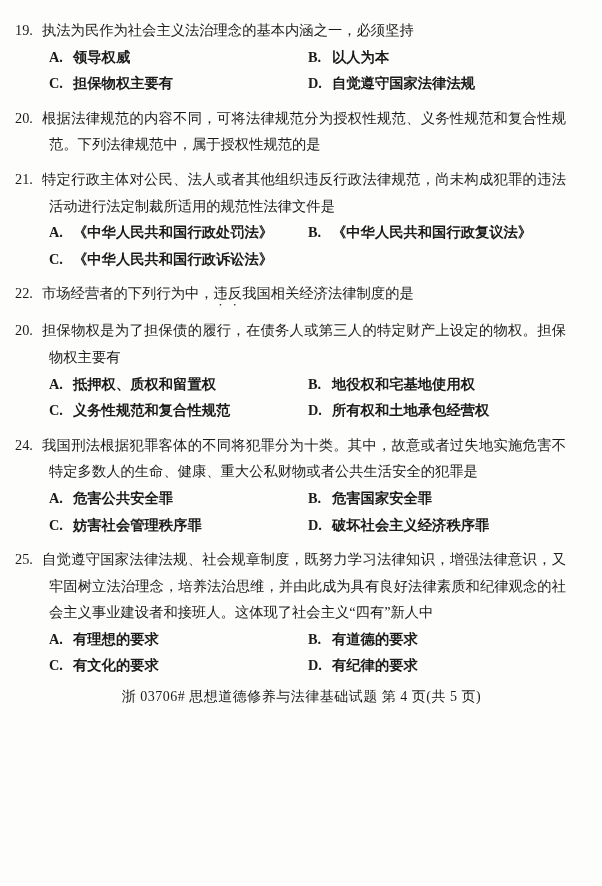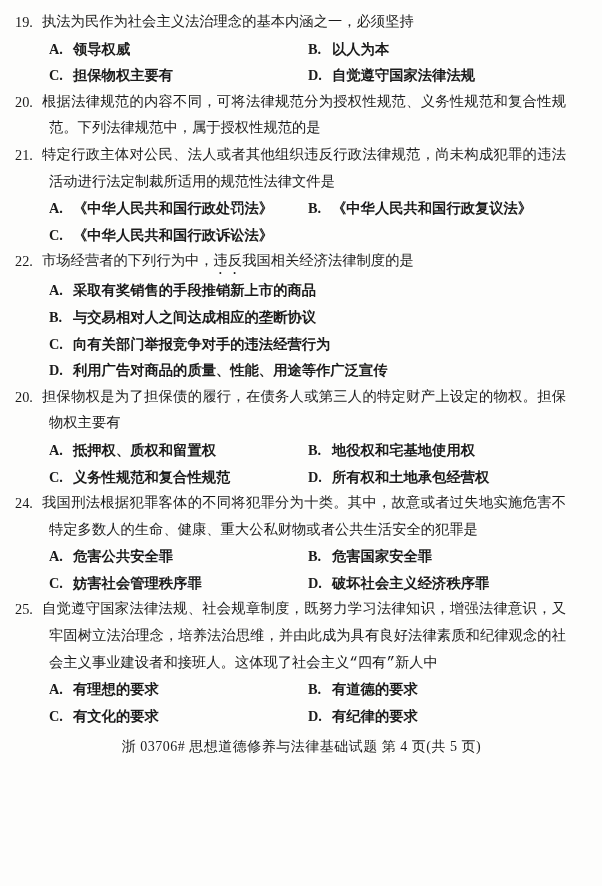--- a/index.html
+++ b/index.html
@@ -15,34 +15,33 @@
     color: #1b1b1b;
   }
   .paper {
     padding: 9px 14px 0 15px;
     font-size: 14.3px;
     line-height: 26.6px;
   }
   .question {
     position: relative;
     padding-left: 34px;
-    margin-top: 0;
+    margin-top: 8px;
   }
   .q-num {
     position: absolute;
     left: 0;
     top: 0;
     width: 32px;
     white-space: nowrap;
   }
   .q-stem {
     width: 517px;
     text-indent: -7px;
     text-align: justify;
-    font-family: Liberation Mono, monospace;
   }
   .em-dots {
     -webkit-text-emphasis: filled dot;
     -webkit-text-emphasis-position: under;
     text-emphasis: filled dot;
     text-emphasis-position: under right;
   }
   .options.two-col {
     display: grid;
     grid-template-columns: 259px 1fr;
@@ -92,26 +91,20 @@
     <div class="options two-col">
           <div class="opt"><span class="opt-label">A.</span><span class="opt-text">《中华人民共和国行政处罚法》</span></div>
           <div class="opt"><span class="opt-label">B.</span><span class="opt-text">《中华人民共和国行政复议法》</span></div>
           <div class="opt"><span class="opt-label">C.</span><span class="opt-text">《中华人民共和国行政诉讼法》</span></div>
         </div>
   </div>
 
   <div class="question">
     <span class="q-num">22.</span>
     <div class="q-stem"><span>市场经营者的下列行为中，</span><span class="em-dots">违反</span><span>我国相关经济法律制度的是</span></div>
-    <div class="options one-col">
-          <div class="opt"><span class="opt-label">A.</span><span class="opt-text">采取有奖销售的手段推销新上市的商品</span></div>
-          <div class="opt"><span class="opt-label">B.</span><span class="opt-text">与交易相对人之间达成相应的垄断协议</span></div>
-          <div class="opt"><span class="opt-label">C.</span><span class="opt-text">向有关部门举报竞争对手的违法经营行为</span></div>
-          <div class="opt"><span class="opt-label">D.</span><span class="opt-text">利用广告对商品的质量、性能、用途等作广泛宣传</span></div>
-        </div>
   </div>
 
   <div class="question">
     <span class="q-num">20.</span>
     <div class="q-stem"><span>担保物权是为了担保债的履行，在债务人或第三人的特定财产上设定的物权。担保物权主要有</span></div>
     <div class="options two-col">
           <div class="opt"><span class="opt-label">A.</span><span class="opt-text">抵押权、质权和留置权</span></div>
           <div class="opt"><span class="opt-label">B.</span><span class="opt-text">地役权和宅基地使用权</span></div>
           <div class="opt"><span class="opt-label">C.</span><span class="opt-text">义务性规范和复合性规范</span></div>
           <div class="opt"><span class="opt-label">D.</span><span class="opt-text">所有权和土地承包经营权</span></div>

